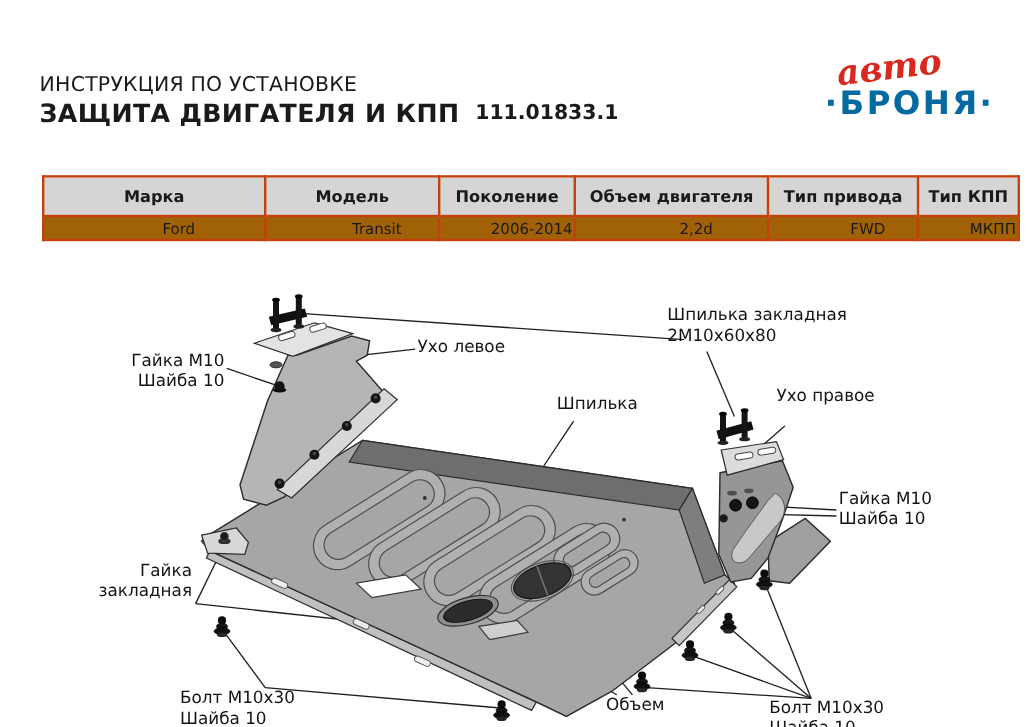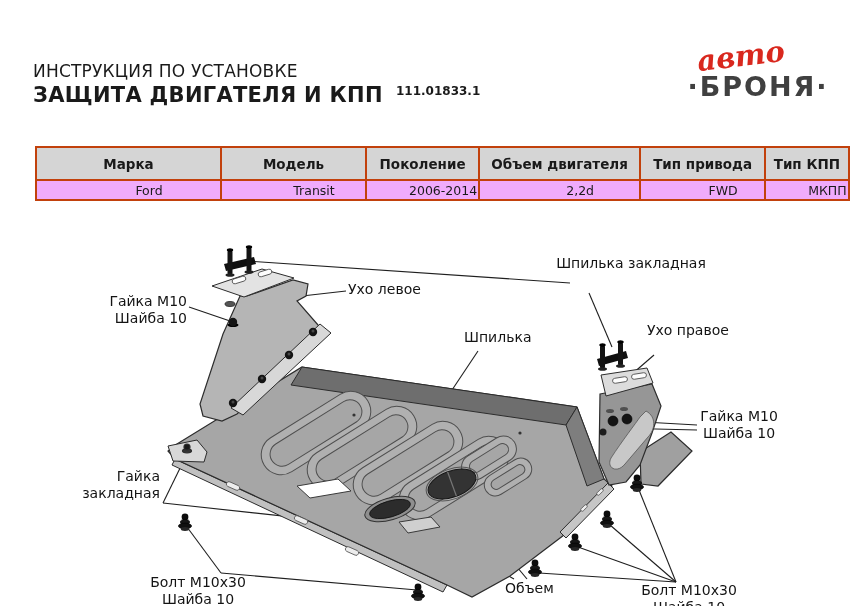--- a/index.html
+++ b/index.html
@@ -1,35 +1,35 @@
 <!DOCTYPE html>
 <html><head>
 <meta charset="utf-8">
 <style>
   html,body{margin:0;padding:0;background:#fff;}
   .page{position:relative;width:855px;height:606px;background:#ffffff;
         font-family:"DejaVu Sans","Liberation Sans",sans-serif;color:#1a1a1a;overflow:hidden;margin-top:34px;}
   
   .title1{position:absolute;left:33px;top:27px;font-size:17px;letter-spacing:.2px;}
   .title2{position:absolute;left:33px;top:49px;font-size:21px;font-weight:bold;letter-spacing:.3px;}
-  .partnum{position:absolute;left:396px;top:50px;font-size:12px;font-weight:bold;}
+  .partnum{position:absolute;left:396px;top:50px;font-size:17px;font-weight:bold;}
   .logo{position:absolute;left:683px;top:4px;width:150px;height:78px;text-align:center;line-height:1;}
   .logo-top{display:block;margin-right:34px;margin-top:4px;color:#d9281e;font-size:29px;font-weight:bold;
             font-style:italic;font-family:"DejaVu Serif","Liberation Serif",serif;transform:rotate(-7deg);}
-  .logo-bottom{display:block;margin-top:2px;color:#404040;font-size:27px;font-weight:bold;letter-spacing:2px;}
+  .logo-bottom{display:block;margin-top:2px;color:#0369a1;font-size:27px;font-weight:bold;letter-spacing:2px;}
   
   .spec{position:absolute;left:35px;top:112px;border-collapse:collapse;table-layout:fixed;}
   .spec td{border:2px solid #c2410c;text-align:center;vertical-align:middle;overflow:hidden;white-space:nowrap;}
   .spec .hrow td{background:#d5d5d5;font-weight:bold;font-size:13.5px;height:29px;}
-  .spec .drow td{background:#f0abfc;font-size:12.5px;height:16px;padding-left:42px;}
+  .spec .drow td{background:#a16207;font-size:12.5px;height:16px;padding-left:42px;}
   
   .art{position:absolute;left:0;top:0;width:855px;height:606px;}
   .lbl{position:absolute;font-size:14px;line-height:17px;color:#141414;}
   .al-r{text-align:right;}
-  .al-c{text-align:center;}
+  .al-c{text-align:left;}
 </style>
 </head>
 <body>
 
 <div class="page">
 
   <div class="title1">ИНСТРУКЦИЯ ПО УСТАНОВКЕ</div>
   <div class="title2">ЗАЩИТА ДВИГАТЕЛЯ И КПП</div>
   <div class="partnum">111.01833.1</div>
   <div class="logo">
@@ -250,20 +250,21 @@
     </g>
   </svg>
 
   <div class="lbl al-r" style="left:93px;top:259px;width:94px">
     <div>Гайка М10</div>
     <div>Шайба 10</div>
   </div>
   <div class="lbl" style="left:348px;top:247px">Ухо левое</div>
   <div class="lbl al-c" style="left:556px;top:221px;width:150px">
     <div>Шпилька закладная</div>
+    <div>2М10х60х80</div>
   </div>
   <div class="lbl" style="left:464px;top:295px">Шпилька</div>
   <div class="lbl" style="left:647px;top:288px">Ухо правое</div>
   <div class="lbl al-c" style="left:699px;top:374px;width:80px">
     <div>Гайка М10</div>
     <div>Шайба 10</div>
   </div>
   <div class="lbl al-r" style="left:38px;top:434px;width:122px">
     <div>Гайка закладная</div>
   </div>

